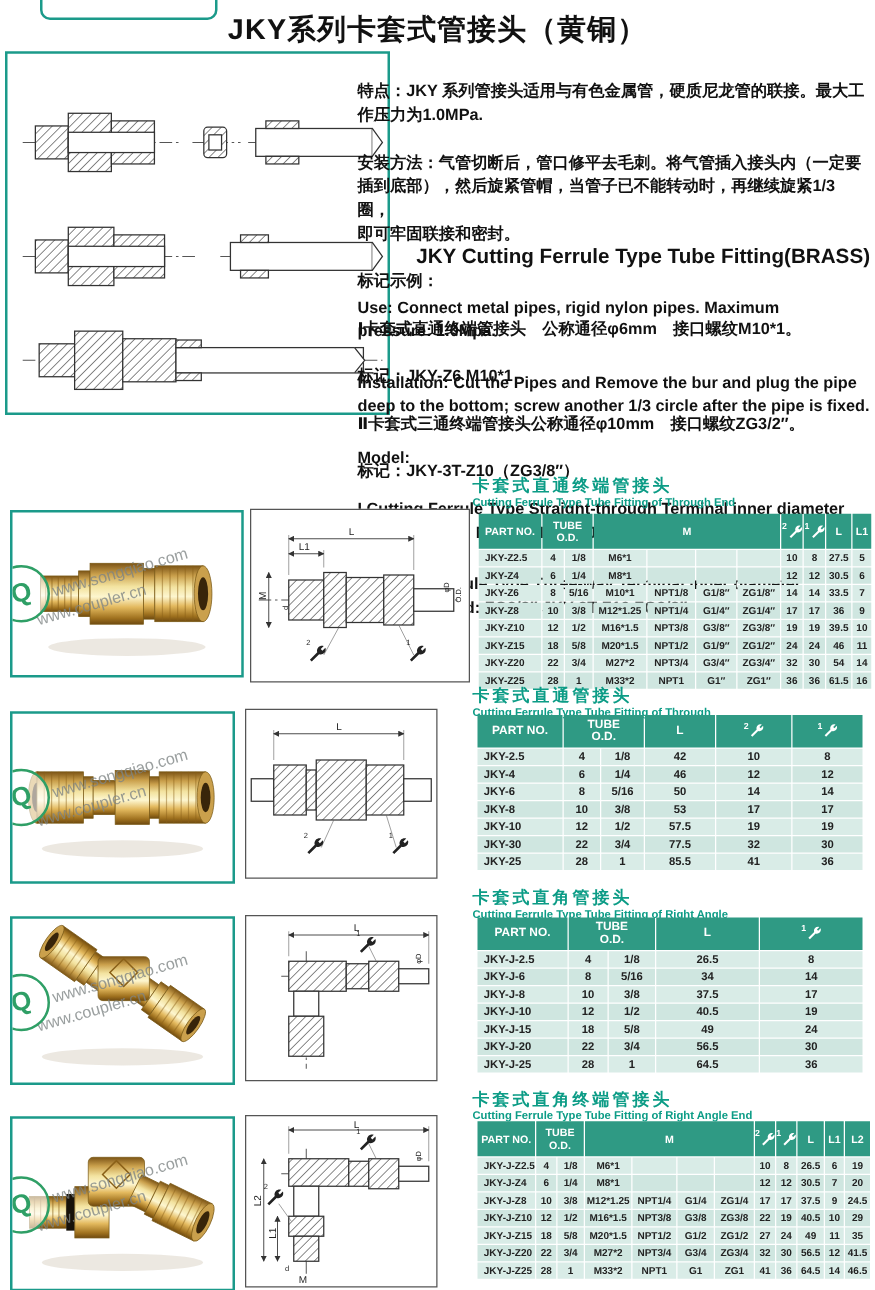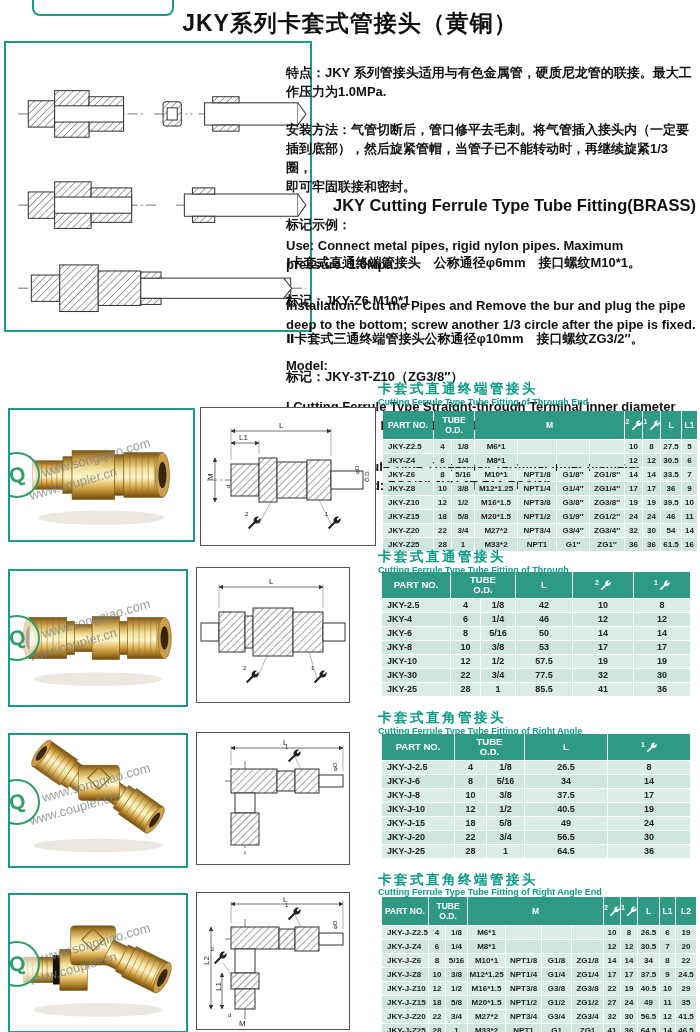--- a/index.html
+++ b/index.html
@@ -756,34 +756,20 @@
         <td></td>
         <td></td>
         <td></td>
         <td>12</td>
         <td>12</td>
         <td>30.5</td>
         <td>7</td>
         <td>20</td>
       </tr>
       <tr>
-        <td>JKY-J-Z6</td>
-        <td>8</td>
-        <td>5/16</td>
-        <td>M10*1</td>
-        <td>NPT1/8</td>
-        <td>G1/8</td>
-        <td>ZG1/8</td>
-        <td>14</td>
-        <td>14</td>
-        <td>34</td>
-        <td>8</td>
-        <td>22</td>
-      </tr>
-      <tr>
         <td>JKY-J-Z8</td>
         <td>10</td>
         <td>3/8</td>
         <td>M12*1.25</td>
         <td>NPT1/4</td>
         <td>G1/4</td>
         <td>ZG1/4</td>
         <td>17</td>
         <td>17</td>
         <td>37.5</td>

